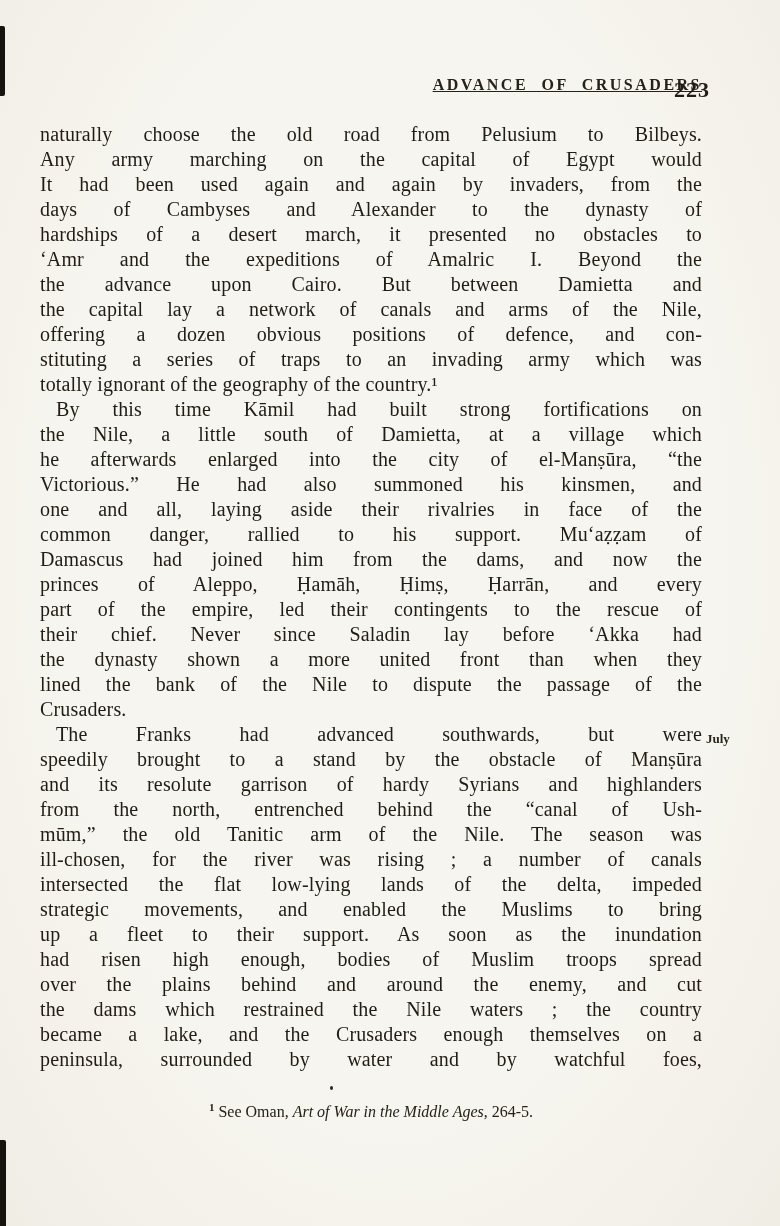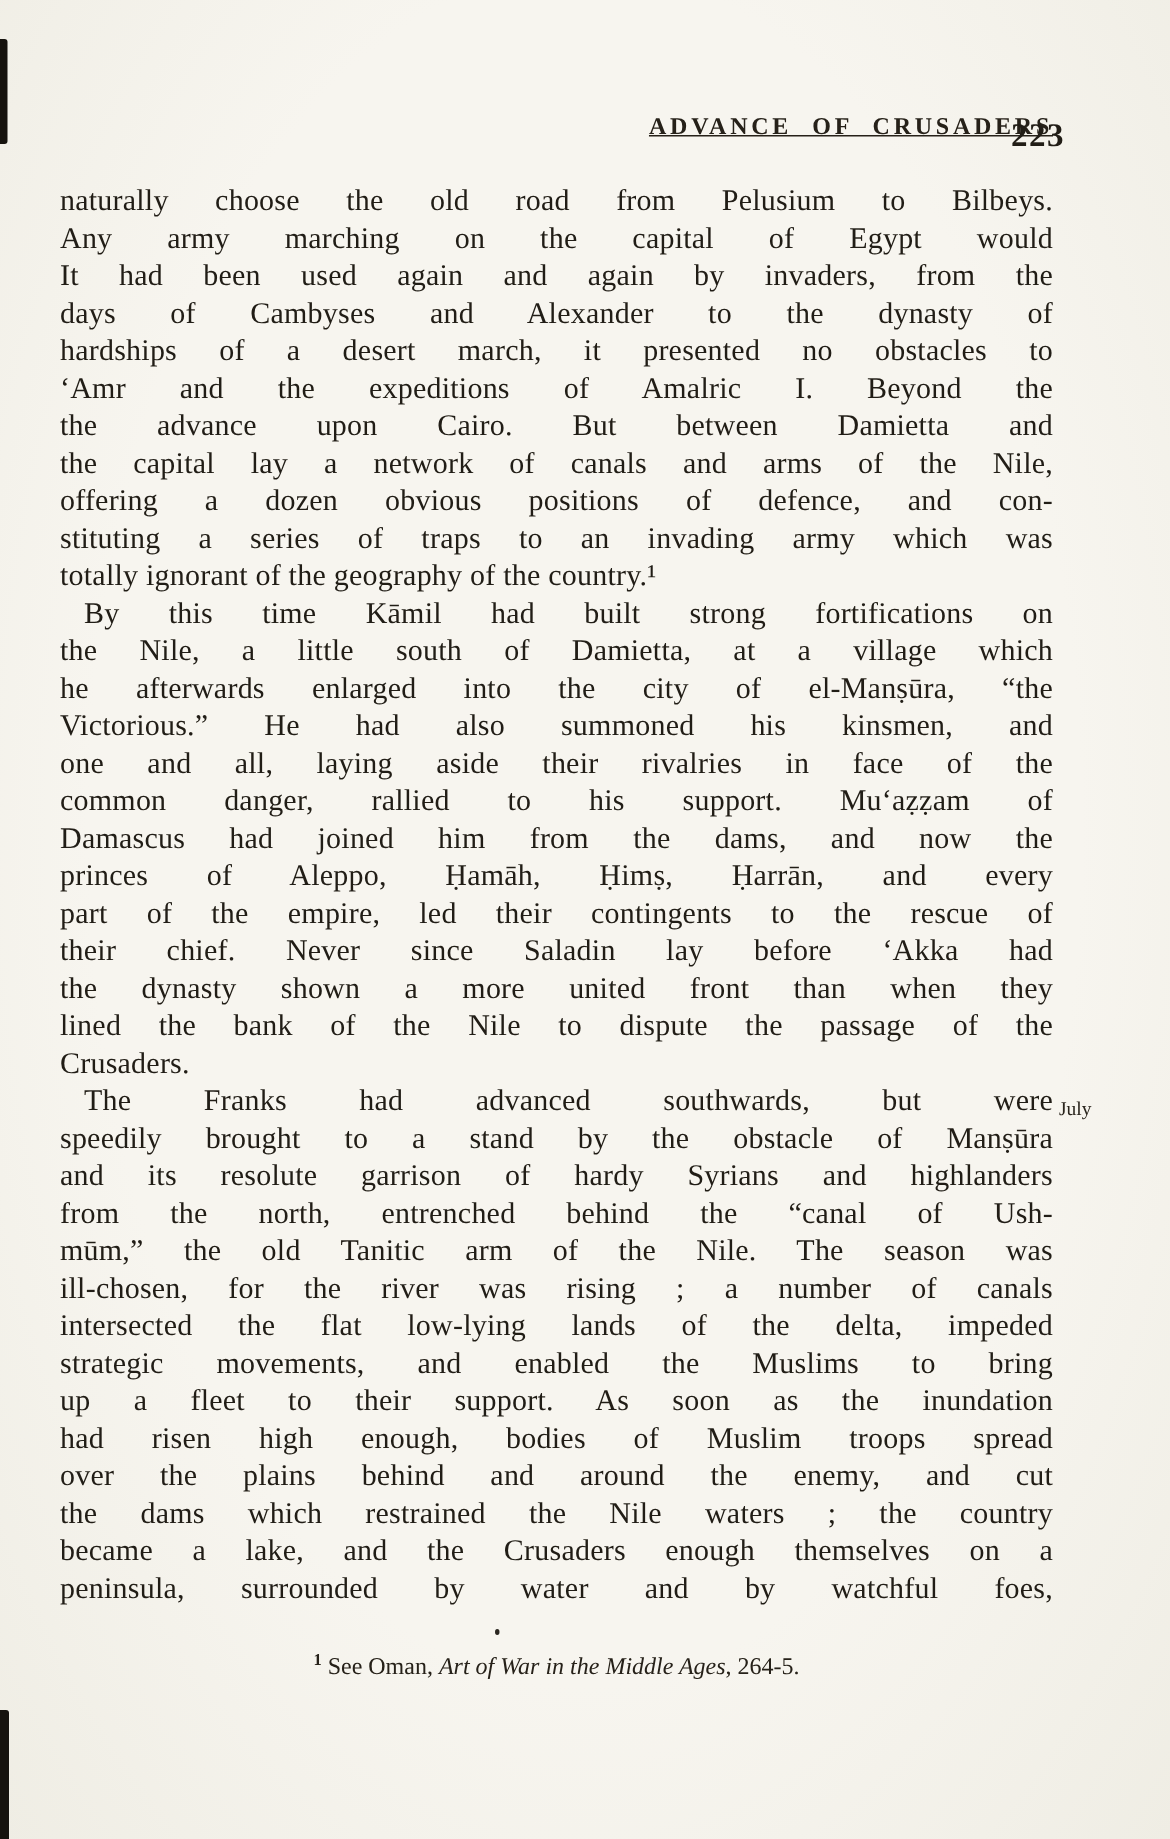--- a/index.html
+++ b/index.html
@@ -15,21 +15,21 @@
   .running-head {
     text-align:right; font-weight:bold; font-size:16px;
     letter-spacing:2.5px; word-spacing:7px; color:#262119;text-decoration:underline;
   }
   .page-number { position:absolute; right:-8px; top:1px; font-weight:bold; font-size:22px; letter-spacing:1px;text-align:center; }
   .body { position:absolute; top:122px; left:40px; width:662px; font-size:20px; line-height:25px; }
   .para { position:relative; }
   .line { text-align:justify; text-align-last:justify; letter-spacing:0.15px; }
   .line.plast { text-align-last:left; }
   .line.indent { text-indent:16px; }
-  .margin-note { position:absolute; left:666px; top:4px; font-size:13px; font-weight:normal; white-space:nowrap; color:#2a251d; }
+  .margin-note { position:absolute; left:666px; top:4px; font-size:13px; font-weight:bold; white-space:nowrap; color:#2a251d; }
   .footnote { position:absolute; top:1101px; left:40px; width:662px; text-align:center; font-size:16px; color:#262119;font-family:Liberation Serif, serif; }
   .footnote sup { font-weight:bold; font-size:11px; }
   .footnote i { font-style:italic; }
   .ink-dot { position:absolute; left:330px; top:1086px; width:3px; height:4px; background:#2a2620; border-radius:50%; }
   .artifact { position:absolute; background:#16130e; }
   .artifact.top-left { left:0; top:26px; width:5px; height:70px; border-radius:0 2px 2px 0; }
   .artifact.bottom-left { left:0; top:1140px; width:6px; height:86px; border-radius:0 2px 0 0; }
 </style>
 </head>
 <body>

